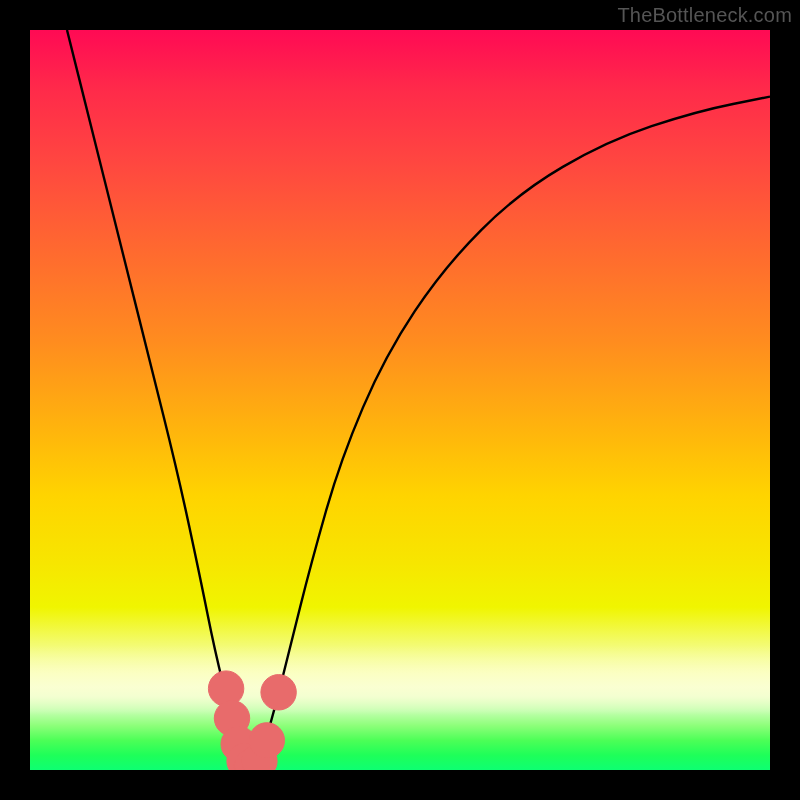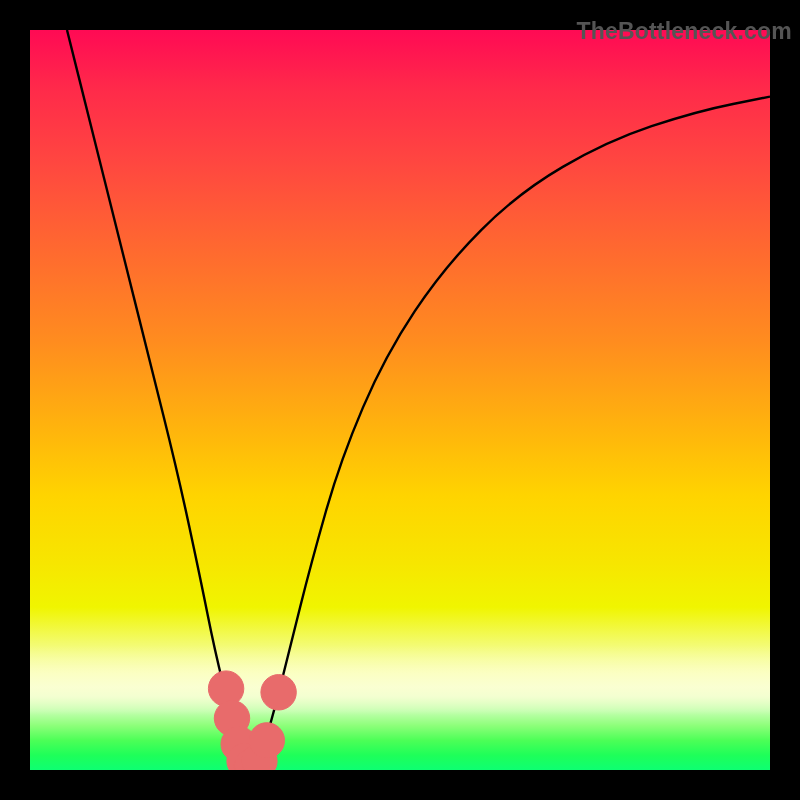--- a/index.html
+++ b/index.html
@@ -61,26 +61,26 @@
     bottom: 55px;
     background: linear-gradient(to bottom,
       rgba(255,255,200,0) 0%,
       rgba(255,255,210,0.55) 40%,
       rgba(255,255,220,0.65) 60%,
       rgba(255,255,210,0) 100%);
     pointer-events: none;
   }
   .watermark {
     position: absolute;
-    top: 18px;
+    top: 4px;
     right: 8px;
     color: #555;
-    font-size: 23px;
+    font-size: 20px;
     letter-spacing: 0.2px;
-    font-weight: 700;
+    font-weight: 400;
   }
   svg.curve {
     position: absolute;
     left: 0;
     top: 0;
     width: 100%;
     height: 100%;
   }
   .marker {
     fill: #e86b6b;

